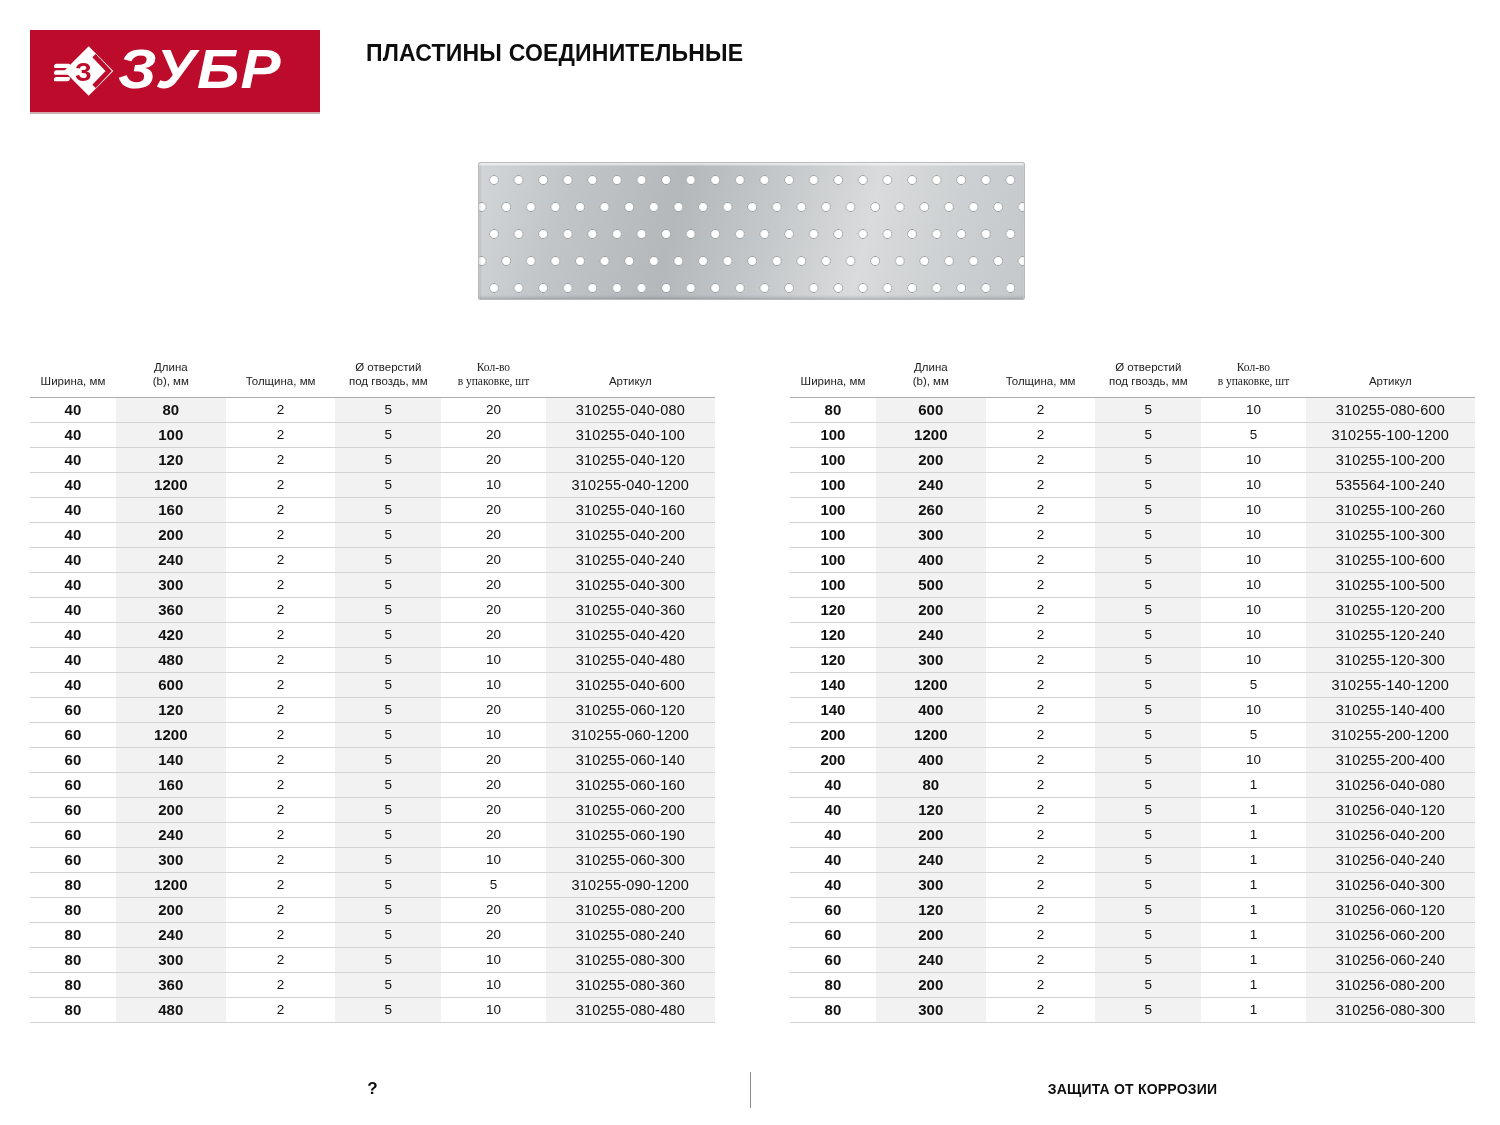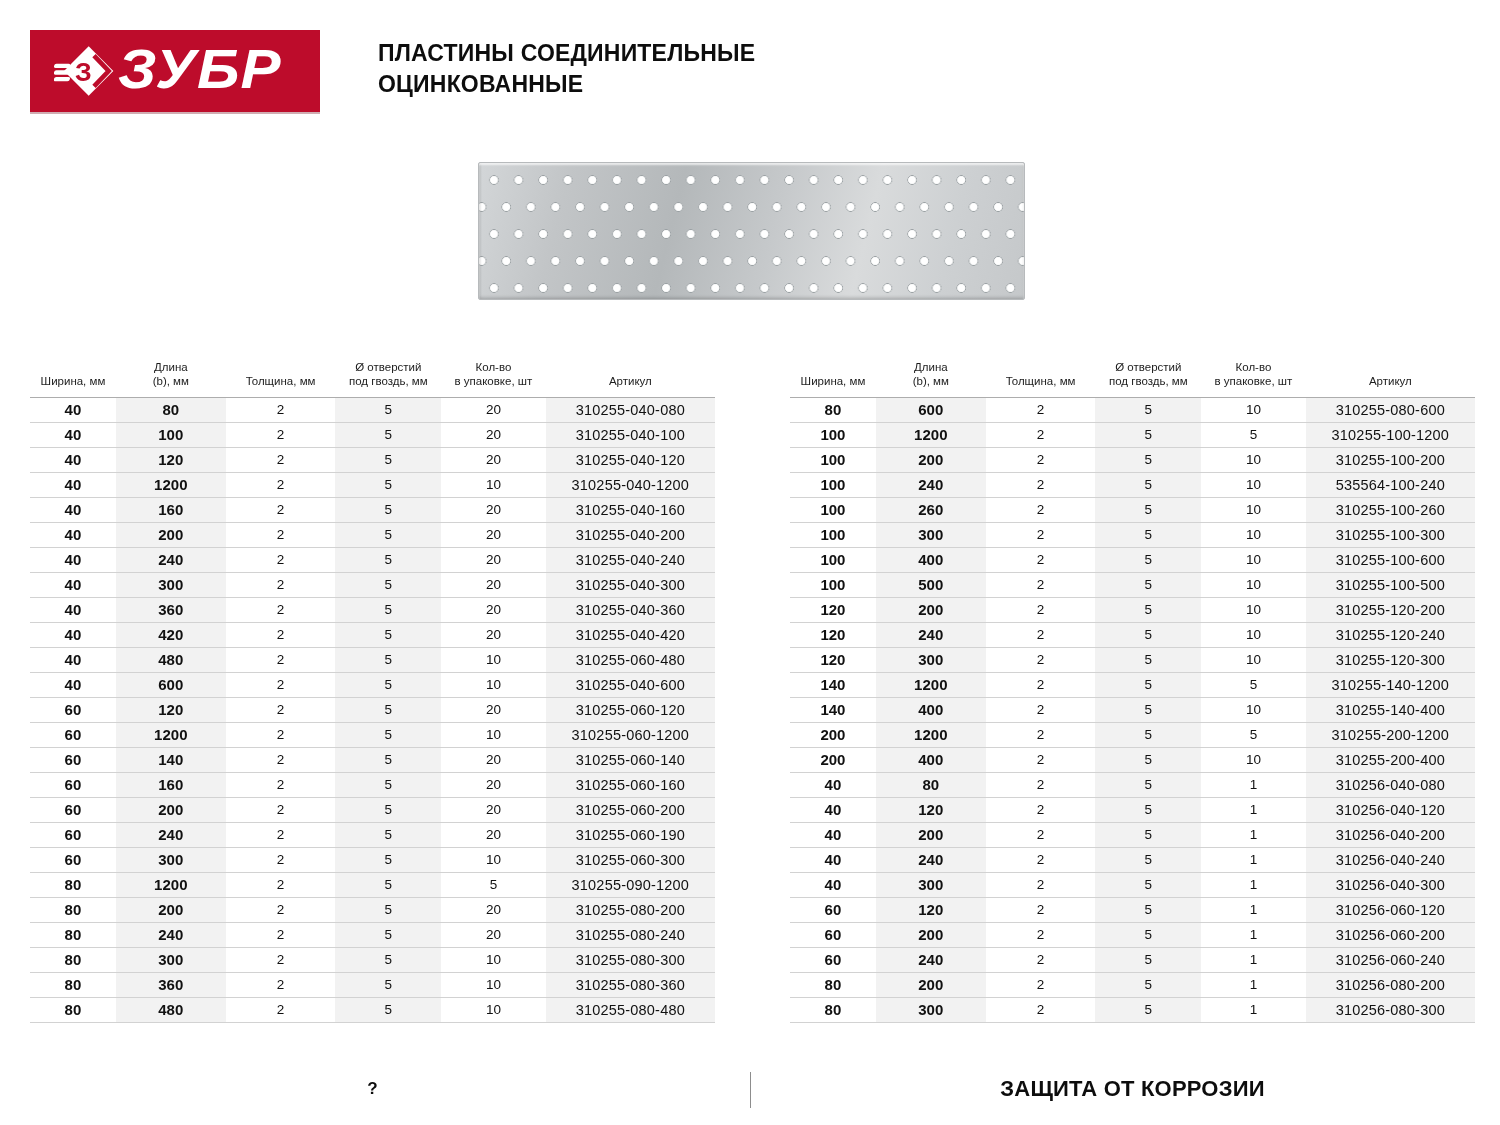--- a/index.html
+++ b/index.html
@@ -13,21 +13,21 @@
     background:#bd0c2b;display:flex;align-items:center;
     box-shadow:0 2px 0 rgba(120,20,35,.35);
   }
   .logo-icon{position:absolute;left:24px;top:11px;width:60px;height:60px;}
   .logo-word{
     position:absolute;left:88px;top:0;height:82px;line-height:80px;
     font-size:60px;font-weight:bold;font-style:italic;color:#ffffff;
     letter-spacing:1px;transform:scaleY(.92);
   }
   .page-title{
-    position:absolute;left:378px;top:38px;
+    position:absolute;left:366px;top:38px;
     font-size:23px;font-weight:bold;line-height:31px;color:#0d0d0d;
     letter-spacing:.2px;
   }
   
   .plate{
     position:absolute;left:478px;top:162px;width:545px;height:136px;
     border:1px solid #b7babc;border-radius:2px;
     background-image:
       radial-gradient(circle 5px at 12px 10px, #ffffff 3.1px, #f2f3f3 3.8px, #9aa0a3 4.5px, rgba(255,255,255,0) 5px),
       radial-gradient(circle 5px at 12px 10px, #ffffff 3.1px, #f2f3f3 3.8px, #9aa0a3 4.5px, rgba(255,255,255,0) 5px),
@@ -43,41 +43,41 @@
   table.catalog{border-collapse:collapse;width:100%;table-layout:fixed;}
   table.catalog th{
     font-weight:normal;font-size:11.5px;line-height:14px;color:#1c1c1c;
     text-align:center;vertical-align:bottom;padding:2px 2px 9px;
     white-space:pre-line;border-bottom:1px solid #adadad;
   }
   table.catalog th:nth-child(1){width:12.4%;}
   table.catalog th:nth-child(2){width:16%;}
   table.catalog th:nth-child(3){width:16%;}
   table.catalog th:nth-child(4){width:15.4%;text-align:center;}
-  table.catalog th:nth-child(5){width:15.2%;}
+  table.catalog th:nth-child(5){width:15.2%;font-family:Liberation Serif, serif;}
   table.catalog th:nth-child(6){width:25%;}
   table.catalog td{
     text-align:center;font-size:13.5px;line-height:18px;color:#111;
     padding:3px 2px;border-bottom:1px solid #d2d2d2;
     overflow:hidden;white-space:nowrap;
   }
   table.catalog td:nth-child(1),
   table.catalog td:nth-child(2){font-weight:bold;font-size:15px;}
   table.catalog td:nth-child(2),
   table.catalog td:nth-child(4),
   table.catalog td:nth-child(6){background:#f2f2f2;}
   table.catalog td:nth-child(6){font-size:14.5px;letter-spacing:.2px;margin-top:23px;}
   
   .footer-item{
     position:absolute;top:1072px;height:34px;width:685px;
     display:flex;align-items:center;justify-content:center;
     font-weight:bold;color:#0d0d0d;
   }
   .footer-item.left{left:30px;font-size:17px;}
-  .footer-item.right{left:790px;font-size:22px;letter-spacing:.2px;}
+  .footer-item.right{left:790px;font-size:14px;letter-spacing:.2px;}
   .footer-divider{
     position:absolute;left:750px;top:1072px;width:1px;height:36px;background:#8d8d8d;
   }
 </style>
 </head>
 <body>
 
 <div class="logo-box">
   <svg class="logo-icon" viewBox="0 0 90 90">
 
@@ -91,21 +91,20 @@
 
     <path d="M60,22 L82,45 L60,68" fill="none" stroke="#bd0c2b" stroke-width="7"></path>
 
     <text x="44" y="60" text-anchor="middle" font-size="40" font-weight="bold" fill="#bd0c2b" font-family="'Liberation Sans',sans-serif">З</text>
   </svg>
   <div class="logo-word">ЗУБР</div>
 </div>
 
 <div class="page-title">
   <div>ПЛАСТИНЫ СОЕДИНИТЕЛЬНЫЕ</div>
-  <div>ОЦИНКОВАННЫЕ</div>
 </div>
 
 <div class="plate"></div>
 
 <div class="table-wrap left">
   <table class="catalog">
     <thead>
         <tr>
           <th>Ширина, мм</th>
           <th>Длина
@@ -198,21 +197,21 @@
           <td>5</td>
           <td>20</td>
           <td>310255-040-420</td>
         </tr>
         <tr>
           <td>40</td>
           <td>480</td>
           <td>2</td>
           <td>5</td>
           <td>10</td>
-          <td>310255-060-480</td>
+          <td>310255-040-480</td>
         </tr>
         <tr>
           <td>40</td>
           <td>600</td>
           <td>2</td>
           <td>5</td>
           <td>10</td>
           <td>310255-040-600</td>
         </tr>
         <tr>

